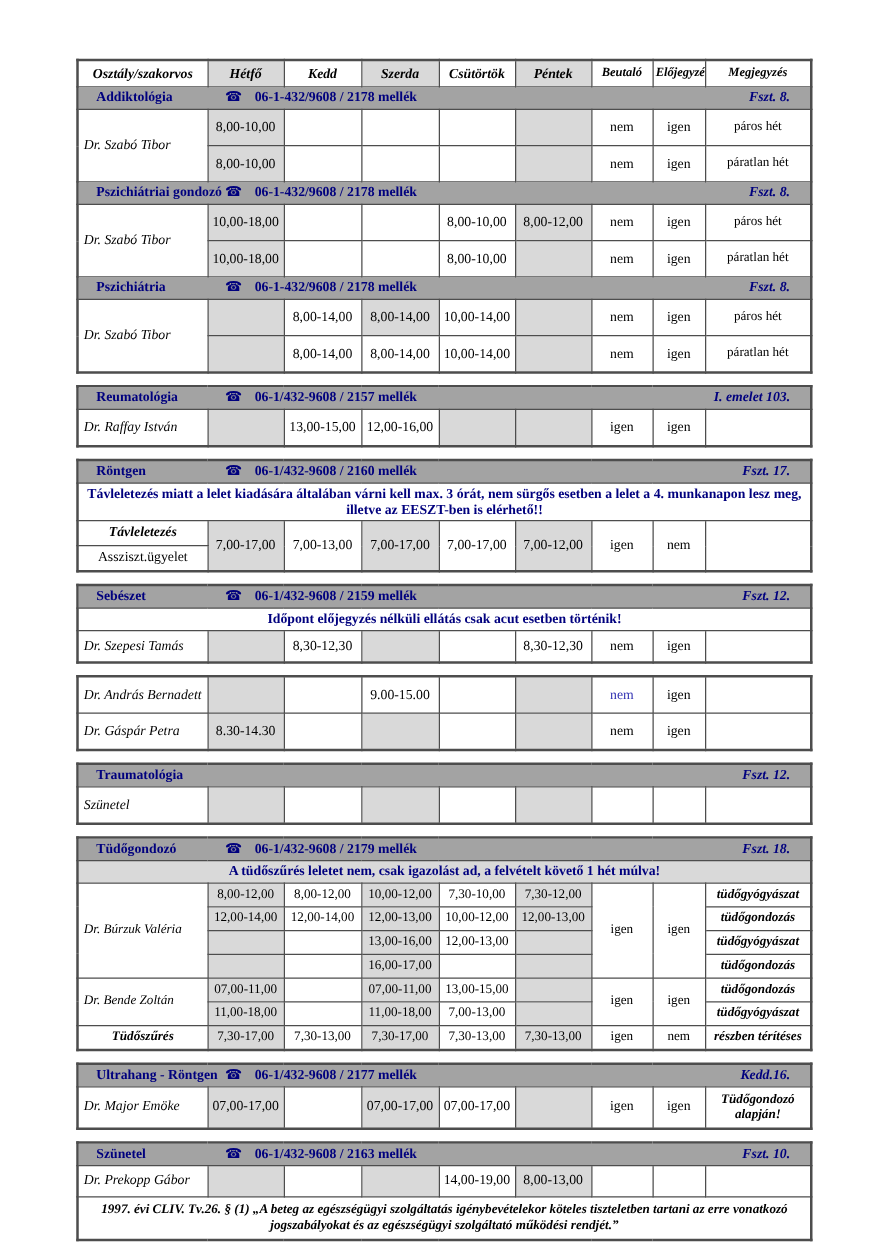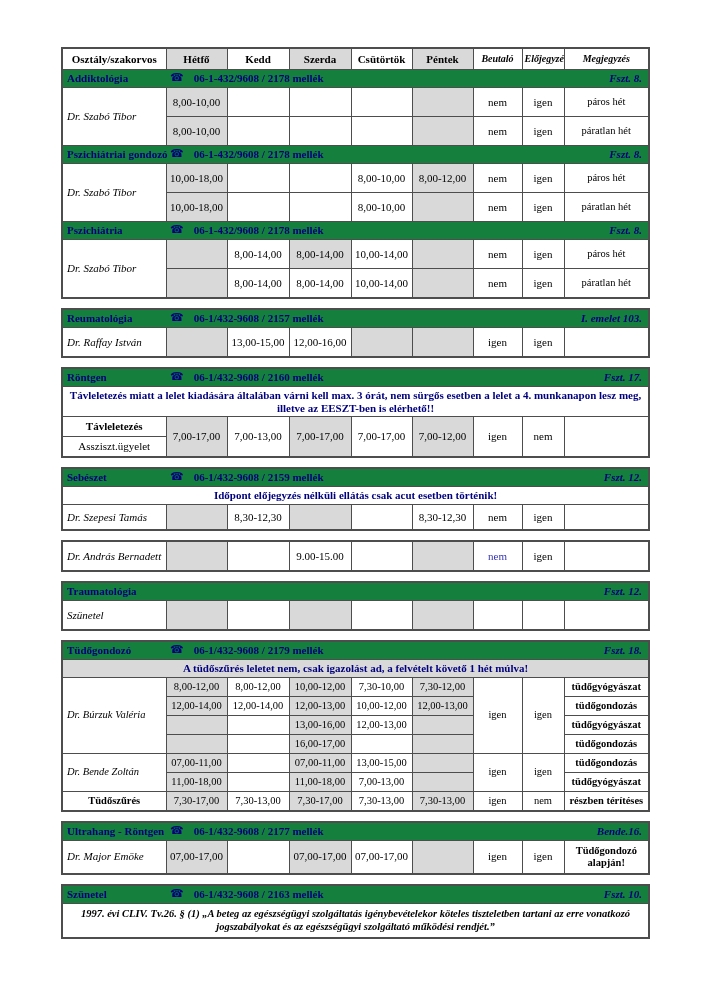--- a/index.html
+++ b/index.html
@@ -3,25 +3,25 @@
 <meta charset="utf-8">
 <style>
   html,body{margin:0;padding:0;background:#fff;}
   body{width:707px;height:1000px;overflow:hidden;font-family:"Liberation Serif",serif;color:#000;}
   #doc{padding:47px 0 0 61px;}
   table{border-collapse:collapse;table-layout:fixed;width:587px;margin:0 0 9px 0;border:2px solid #4d4d4d;}
   td{border:1px solid #4d4d4d;font-size:11px;text-align:center;vertical-align:middle;padding:1px 2px;overflow:hidden;line-height:1.15;}
   tr.colhdr td{height:18px;font-weight:bold;}
   tr.colhdr td.ital{font-style:italic;font-size:10px;}
   td.sh{background:#d9d9d9;}
-  td.bold{font-weight:bold;}
+  td.bold{font-weight:bold;font-style:italic;}
   td.ital{font-style:italic;}
   td.bluetx{color:#3333b3;}
   td.tleft{text-align:left;padding-left:4px;font-style:italic;}
-  td.sechdr{background:#15803d;height:15px;padding:1px 4px;}
+  td.sechdr{background:#a3a3a3;height:15px;padding:1px 14px;}
   .shwrap{display:flex;align-items:center;}
   .sectitle{color:#00007e;font-weight:bold;font-size:11px;text-align:left;flex:0 0 103px;white-space:nowrap;}
   .phicon{color:#00007e;font-size:11px;margin-right:10px;font-family:"DejaVu Sans",sans-serif;}
   .phnum{color:#00007e;font-weight:bold;font-size:11px;white-space:nowrap;}
   .secloc{margin-left:auto;color:#00007e;font-weight:bold;font-style:italic;font-size:11px;padding-right:2px;white-space:nowrap;}
   td.note{color:#00007e;font-weight:bold;font-size:11px;text-align:center;padding:2px 6px;background:#fff;}
   td.note.shnote{background:#d9d9d9;}
   tr.r > td{height:26px;}
   tbody[data-sec="rontgen"] tr.r > td{height:17px;}
   tbody[data-sec="tudogondozo"] tr.r > td{height:16px;font-size:10.5px;}
@@ -295,20 +295,31 @@
           <td class="tleft">Dr. András Bernadett</td>
           <td class="sh"></td>
           <td></td>
           <td>9.00-15.00</td>
           <td></td>
           <td class="sh"></td>
           <td class="bluetx">nem</td>
           <td>igen</td>
           <td class="mj"></td>
         </tr>
+        <tr class="r">
+          <td class="tleft">Dr. Gáspár Petra</td>
+          <td class="sh">8.30-14.30</td>
+          <td></td>
+          <td class="sh"></td>
+          <td></td>
+          <td class="sh"></td>
+          <td>nem</td>
+          <td>igen</td>
+          <td class="mj"></td>
+        </tr>
       </tbody>
     </table>
     <table>
       <colgroup>
         <col style="width: 104px;">
         <col style="width: 61px;">
         <col style="width: 62px;">
         <col style="width: 62px;">
         <col style="width: 61px;">
         <col style="width: 61px;">
@@ -443,21 +454,21 @@
         <col style="width: 42px;">
         <col style="width: 85px;">
       </colgroup>
       <tbody data-sec="ultrahang-rontgen">
         <tr>
           <td colspan="9" class="sechdr">
             <div class="shwrap">
               <span class="sectitle">Ultrahang  - Röntgen</span>
               <span class="phicon">☎</span>
               <span class="phnum">06-1/432-9608 / 2177 mellék</span>
-              <span class="secloc">Bende.16.</span>
+              <span class="secloc">Kedd.16.</span>
             </div>
           </td>
         </tr>
         <tr class="r">
           <td class="tleft">Dr. Major Emöke</td>
           <td class="sh">07,00-17,00</td>
           <td></td>
           <td class="sh">07,00-17,00</td>
           <td>07,00-17,00</td>
           <td class="sh"></td>
@@ -482,20 +493,31 @@
       <tbody data-sec="urologia">
         <tr>
           <td colspan="9" class="sechdr">
             <div class="shwrap">
               <span class="sectitle">Szünetel</span>
               <span class="phicon">☎</span>
               <span class="phnum">06-1/432-9608 / 2163 mellék</span>
               <span class="secloc">Fszt. 10.</span>
             </div>
           </td>
+        </tr>
+        <tr class="r">
+          <td class="tleft">Dr. Prekopp Gábor</td>
+          <td class="sh"></td>
+          <td></td>
+          <td class="sh"></td>
+          <td>14,00-19,00</td>
+          <td class="sh">8,00-13,00</td>
+          <td></td>
+          <td></td>
+          <td class="mj"></td>
         </tr>
       </tbody>
       <tbody>
         <tr>
           <td colspan="9" class="footer">1997. évi CLIV. Tv.26. § (1) „A beteg az egészségügyi szolgáltatás igénybevételekor köteles tiszteletben tartani az erre vonatkozó jogszabályokat és az egészségügyi szolgáltató működési rendjét.”</td>
         </tr>
       </tbody>
     </table>
   </div>
 

